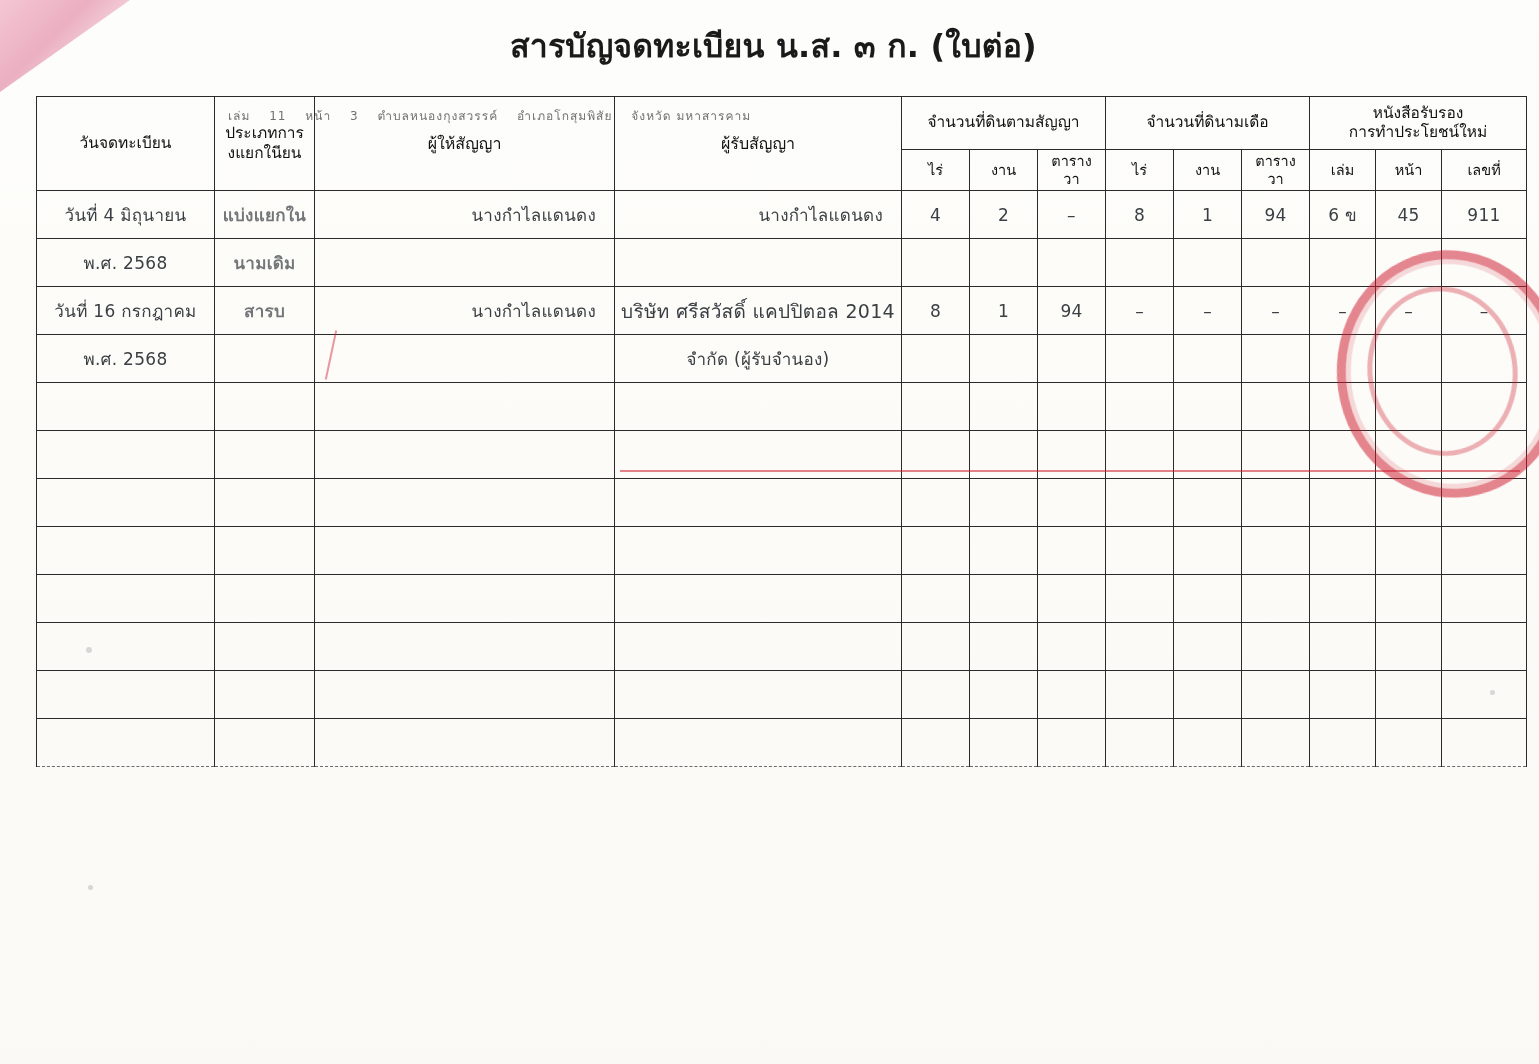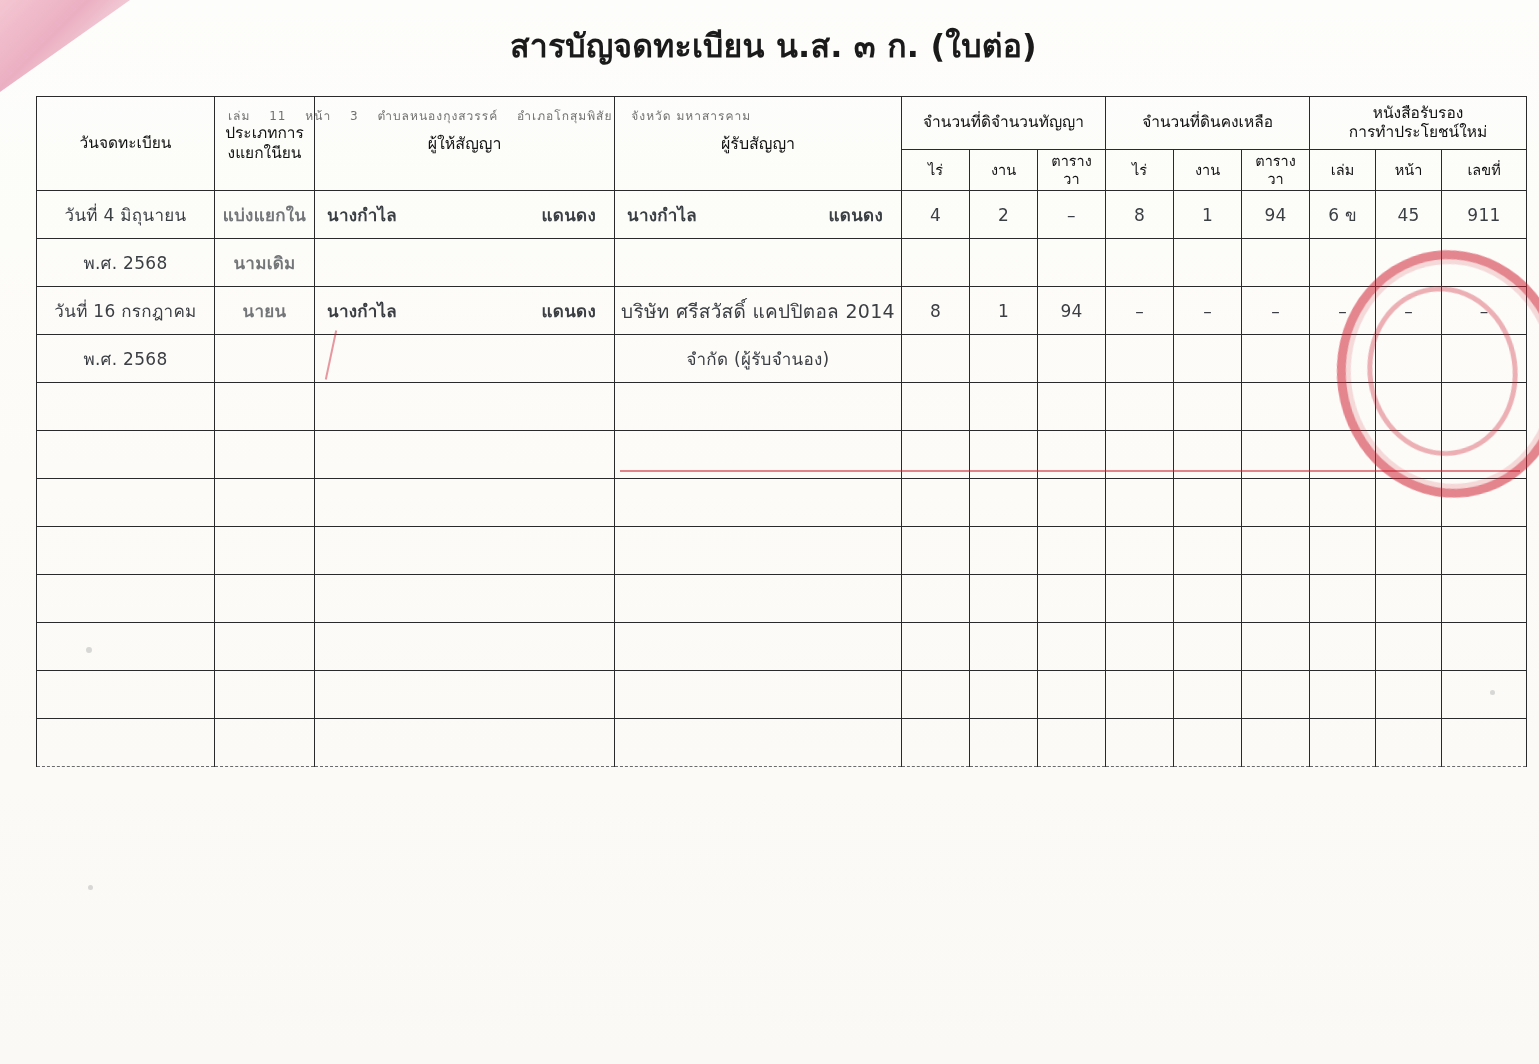--- a/index.html
+++ b/index.html
@@ -104,23 +104,22 @@
   }
   .hand {
     font-family: "DejaVu Sans", "Liberation Sans", sans-serif;
     color: #20252b;
     opacity: .88;
     letter-spacing: .3px;
   }
   .hand.faint { opacity: .62; font-weight: bold; }
   .two-col {
     display: flex;
-    justify-content: space-between;
+    justify-content: flex-end;
     padding: 0 18px 0 12px;
-    font-weight: bold;
   }
 
   
   .stamp {
     position: absolute;
     right: -26px;
     top: 250px;
     width: 210px;
     height: 230px;
     border: 9px solid rgba(206, 29, 48, .62);
@@ -202,22 +201,22 @@
     </colgroup>
     <thead>
       <tr class="hrow1">
         <th rowspan="2">วันจดทะเบียน</th>
         <th rowspan="2">
           <div>ประเภทการ</div>
           <div>งแยกในียน</div>
         </th>
         <th rowspan="2" class="big">ผู้ให้สัญญา</th>
         <th rowspan="2" class="big">ผู้รับสัญญา</th>
-        <th colspan="3">จำนวนที่ดิจำนวนทัญญา</th>
-        <th colspan="3">จำนวนที่ดินคงเหลือ</th>
+        <th colspan="3">จำนวนที่ดินตามสัญญา</th>
+        <th colspan="3">จำนวนที่ดินามเดือ</th>
         <th colspan="3">
           <div>หนังสือรับรอง</div>
           <div>การทำประโยชน์ใหม่</div>
         </th>
       </tr>
       <tr class="hrow2">
         <th>ไร่</th>
         <th>งาน</th>
         <th>
           <div>ตาราง</div>
@@ -273,21 +272,21 @@
         <td></td>
         <td></td>
         <td></td>
         <td></td>
         <td></td>
         <td></td>
       </tr>
 
       <tr class="dashed">
         <td class="cell-l hand">วันที่ 16 กรกฎาคม</td>
-        <td class="cell-l hand faint">นายน</td>
+        <td class="cell-l hand faint">สารบ</td>
         <td>
           <div class="two-col hand">
             <span>นางกำไล</span>
             <span>แดนดง</span>
           </div>
         </td>
         <td class="cell-l hand" style="font-size:19px">บริษัท ศรีสวัสดิ์ แคปปิตอล 2014</td>
         <td class="hand">8</td>
         <td class="hand">1</td>
         <td class="hand">94</td>

